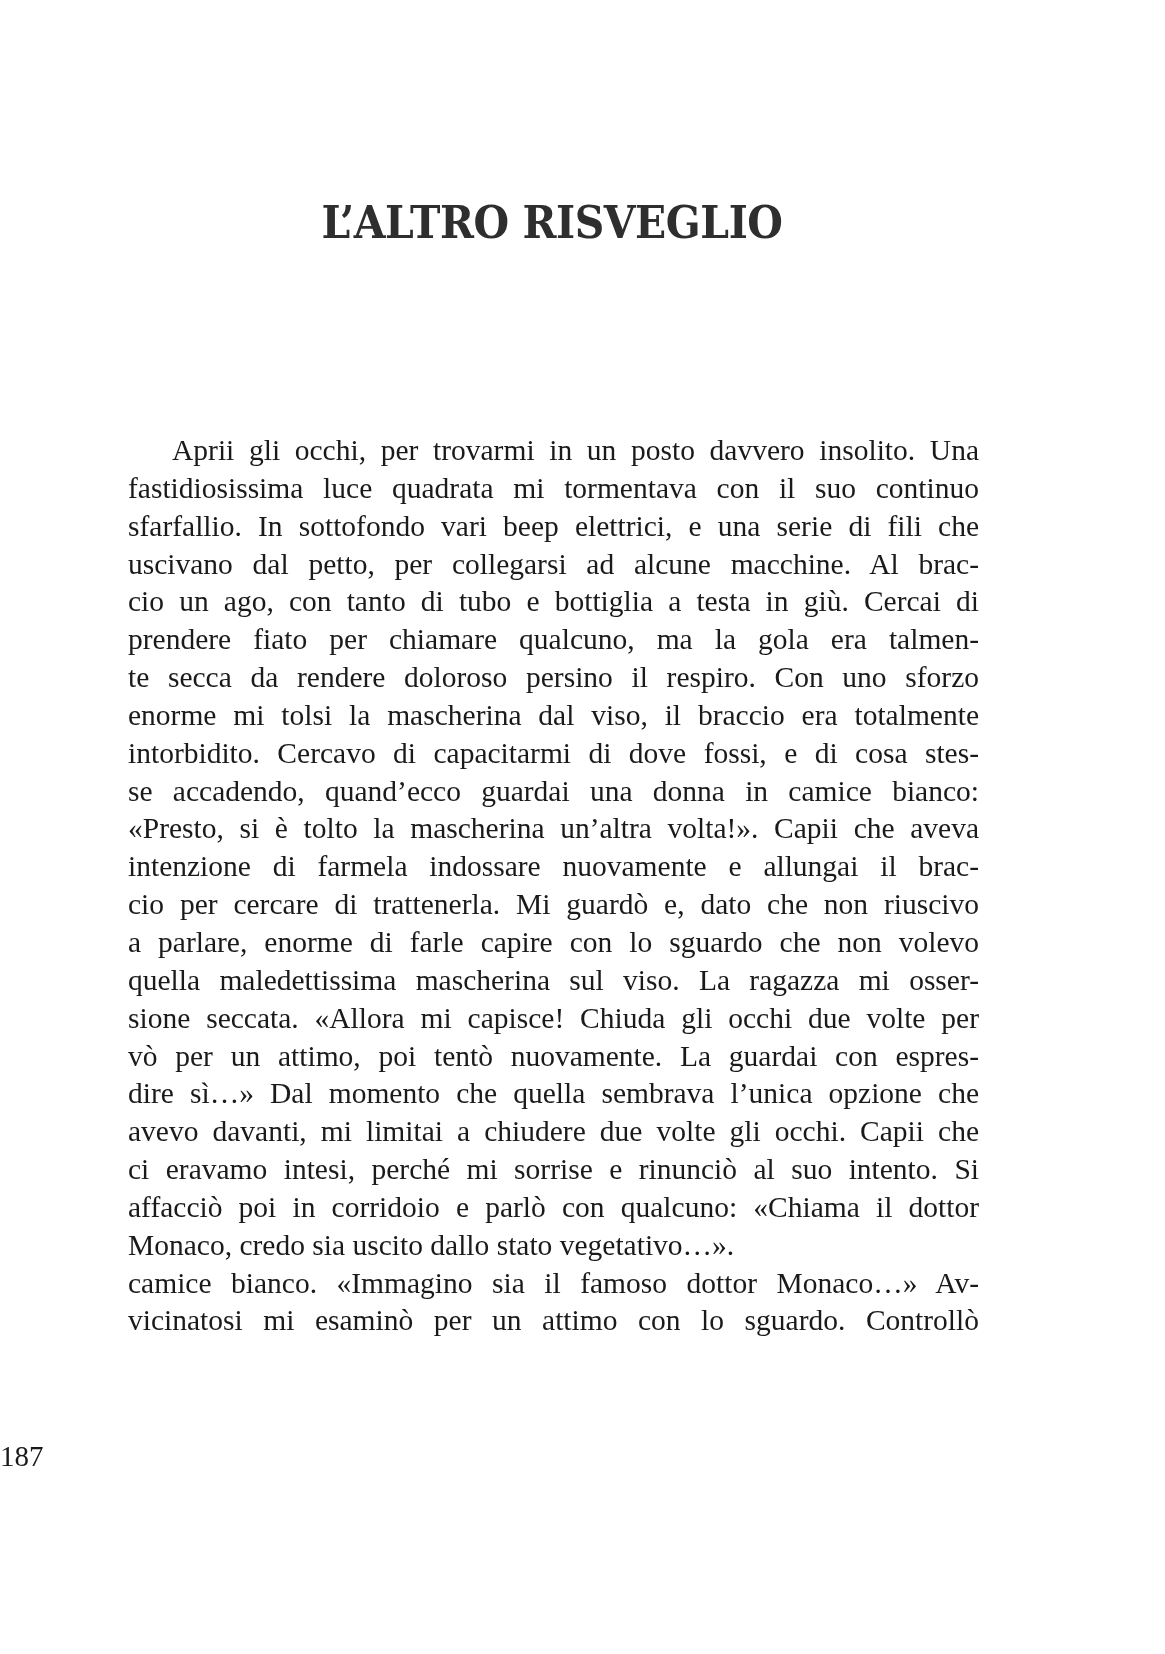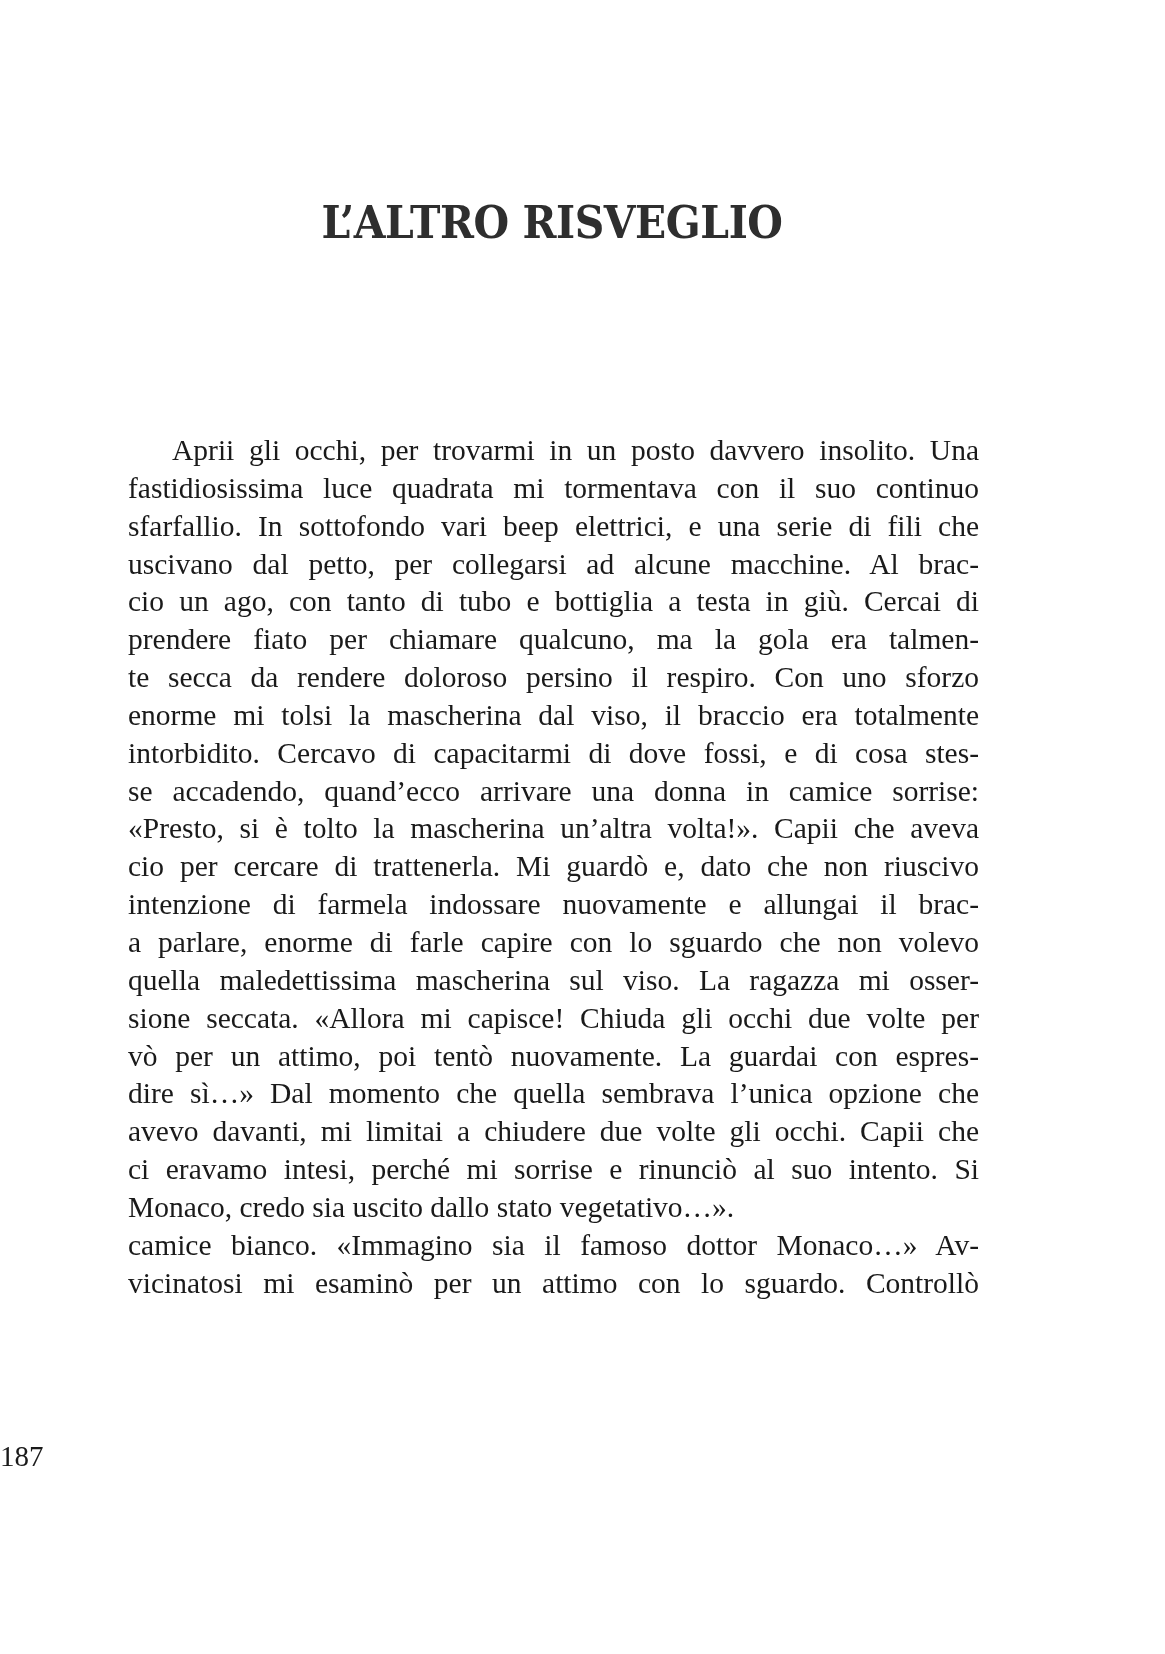--- a/index.html
+++ b/index.html
@@ -80,31 +80,32 @@
 
     <span class="line indent">Aprii gli occhi, per trovarmi in un posto davvero insolito. Una</span>
     <span class="line">fastidiosissima luce quadrata mi tormentava con il suo continuo</span>
     <span class="line">sfarfallio. In sottofondo vari beep elettrici, e una serie di fili che</span>
     <span class="line">uscivano dal petto, per collegarsi ad alcune macchine. Al brac-</span>
     <span class="line">cio un ago, con tanto di tubo e bottiglia a testa in giù. Cercai di</span>
     <span class="line">prendere fiato per chiamare qualcuno, ma la gola era talmen-</span>
     <span class="line">te secca da rendere doloroso persino il respiro. Con uno sforzo</span>
     <span class="line">enorme mi tolsi la mascherina dal viso, il braccio era totalmente</span>
     <span class="line">intorbidito. Cercavo di capacitarmi di dove fossi, e di cosa stes-</span>
-    <span class="line">se accadendo, quand’ecco arrivare una donna in camice sorrise:</span>
+    <span class="line">se accadendo, quand’ecco guardai una donna in camice bianco:</span>
     <span class="line">«Presto, si è tolto la mascherina un’altra volta!». Capii che aveva</span>
+    <span class="line">intenzione di farmela indossare nuovamente e allungai il brac-</span>
     <span class="line">cio per cercare di trattenerla. Mi guardò e, dato che non riuscivo</span>
-    <span class="line">intenzione di farmela indossare nuovamente e allungai il brac-</span>
     <span class="line">a parlare, enorme di farle capire con lo sguardo che non volevo</span>
     <span class="line">quella maledettissima mascherina sul viso. La ragazza mi osser-</span>
     <span class="line">sione seccata. «Allora mi capisce! Chiuda gli occhi due volte per</span>
     <span class="line">vò per un attimo, poi tentò nuovamente. La guardai con espres-</span>
     <span class="line">dire sì…» Dal momento che quella sembrava l’unica opzione che</span>
     <span class="line">avevo davanti, mi limitai a chiudere due volte gli occhi. Capii che</span>
     <span class="line">ci eravamo intesi, perché mi sorrise e rinunciò al suo intento. Si</span>
+    <span class="line">affacciò poi in corridoio e parlò con qualcuno: «Chiama il dottor</span>
     <span class="line last">Monaco, credo sia uscito dallo stato vegetativo…».</span>
 
     <span class="line">camice bianco. «Immagino sia il famoso dottor Monaco…» Av-</span>
     <span class="line">vicinatosi mi esaminò per un attimo con lo sguardo. Controllò</span>
   </div>
 
   <div class="page-number">187</div>
 
 </div>
 

